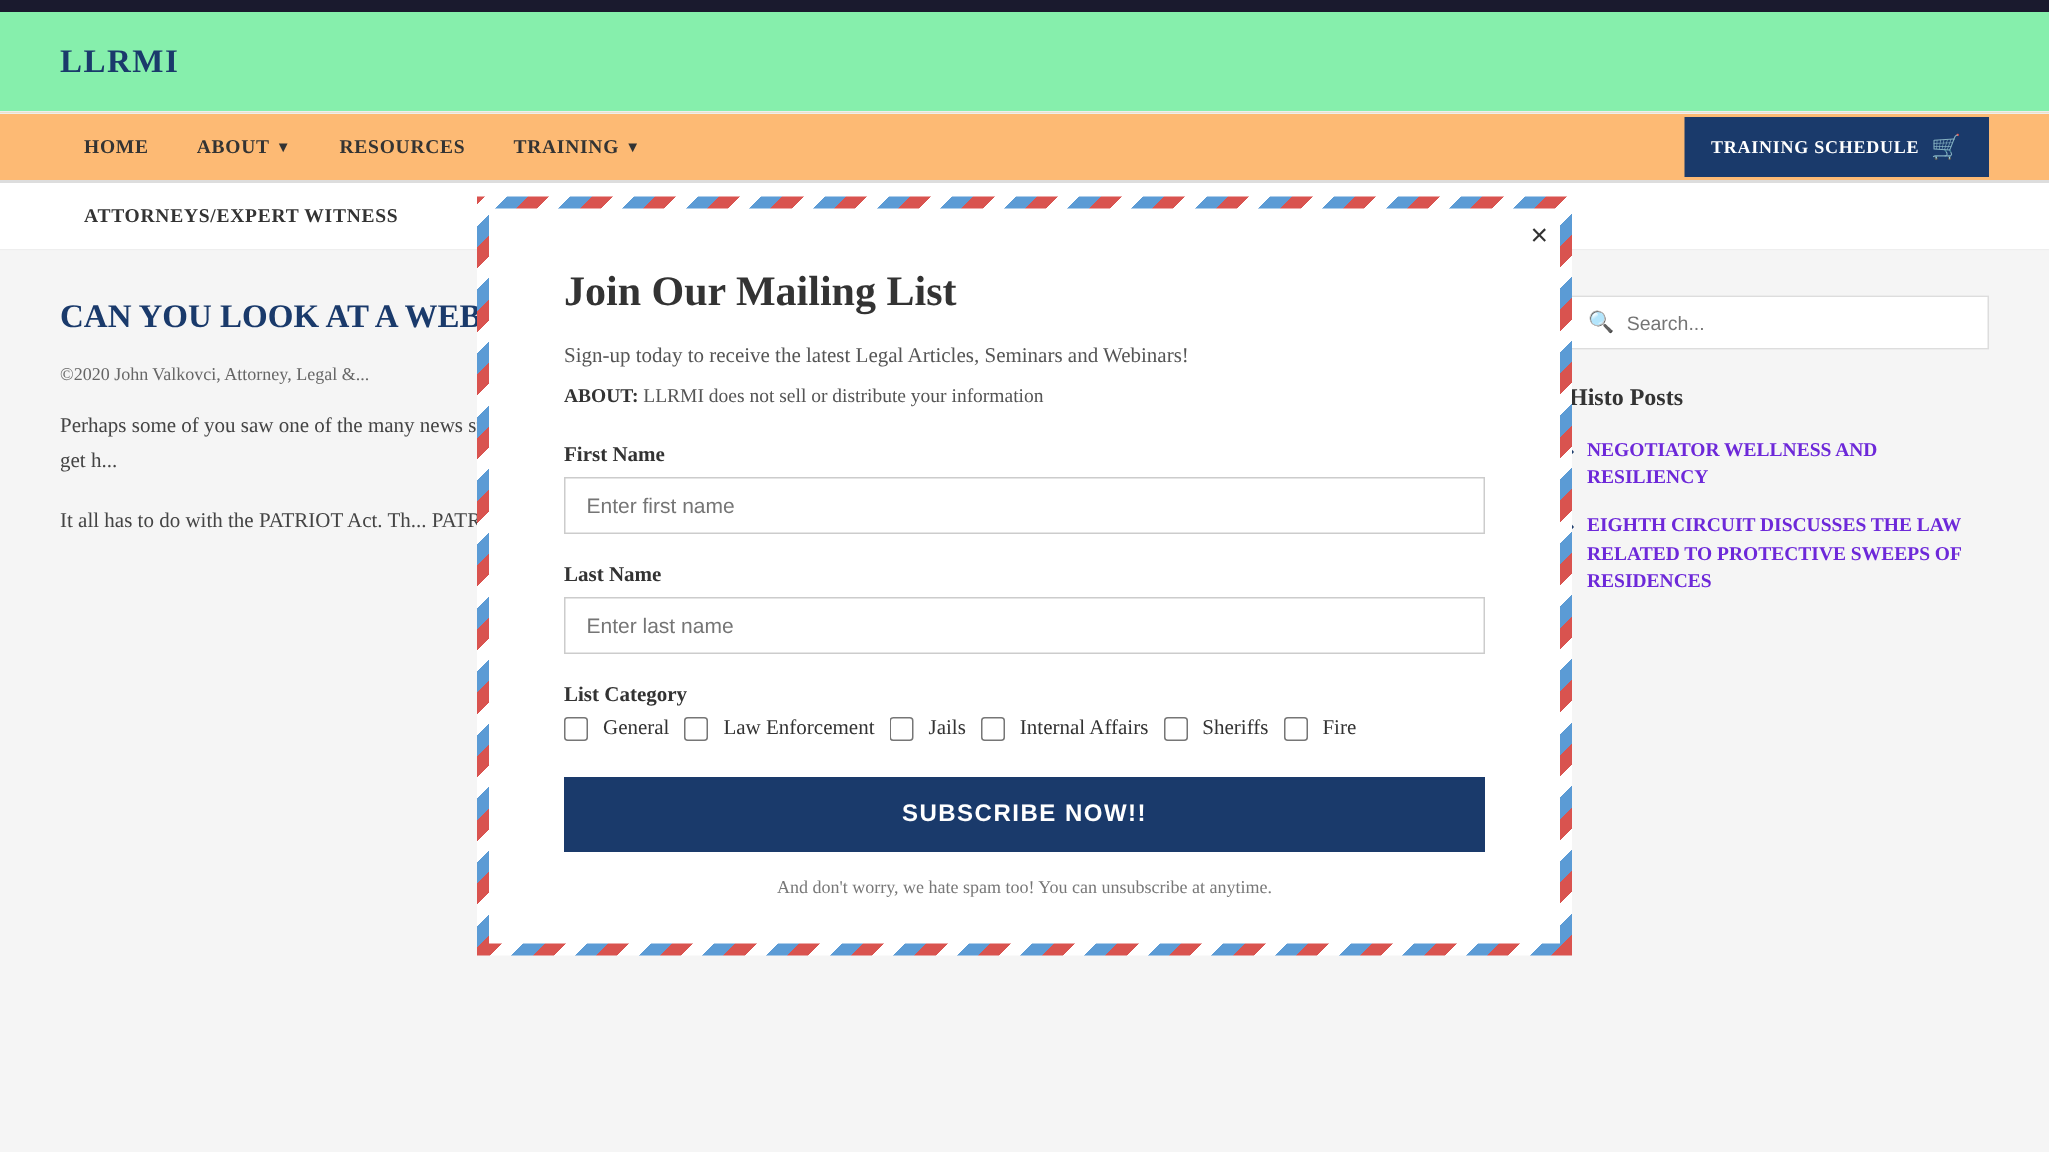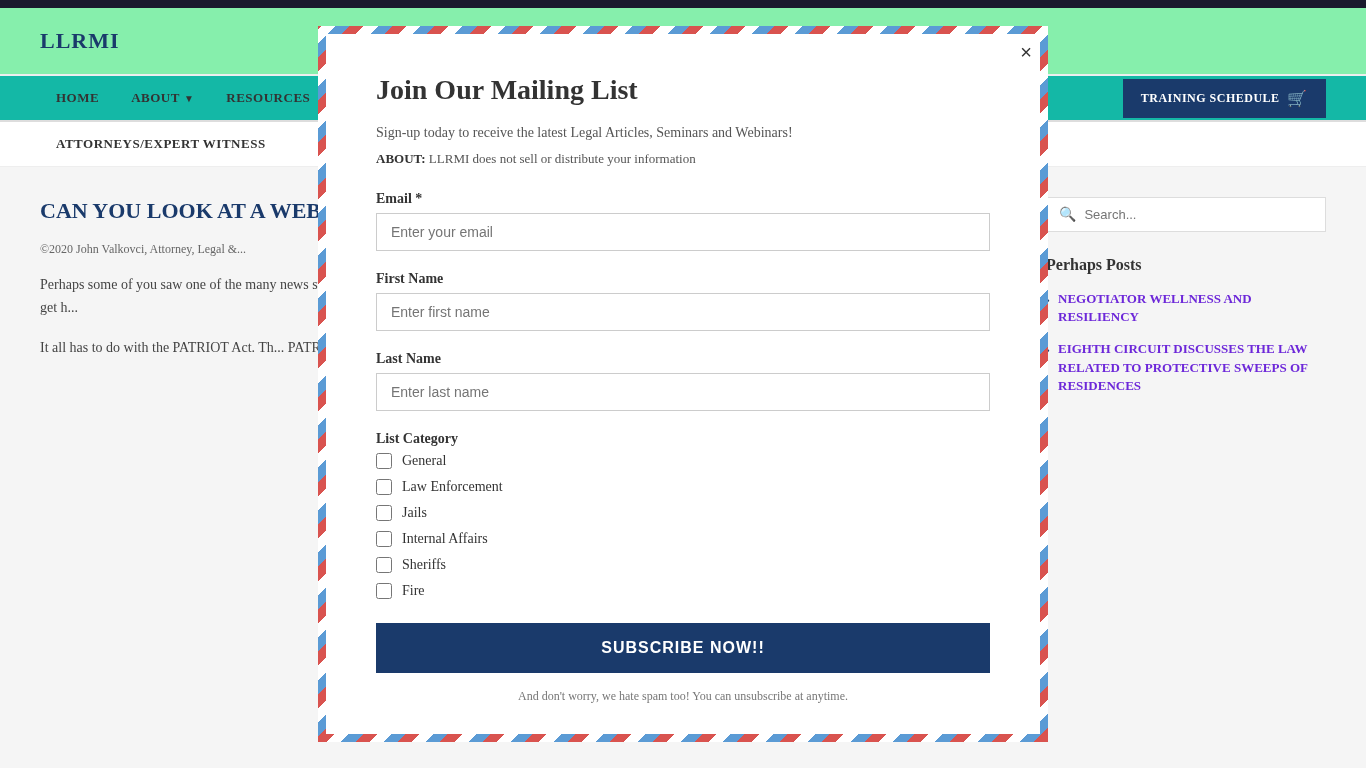--- a/index.html
+++ b/index.html
@@ -28,21 +28,21 @@
     }
     .site-logo {
       font-size: 22px;
       font-weight: bold;
       color: #1a3a6b;
       letter-spacing: 1px;
     }
 
     
     .main-nav {
-      background: #14b8a6;
+      background: #fdba74;
       border-top: 1px solid #eee;
       border-bottom: 2px solid #ddd;
       padding: 0 40px;
       display: flex;
       align-items: center;
       gap: 0;
       flex-wrap: wrap;
     }
     .nav-item {
       padding: 14px 16px;
@@ -240,21 +240,21 @@
       width: 100%;
       padding: 10px 14px;
       border: 1px solid #ccc;
       font-size: 14px;
       color: #999;
       outline: none;
     }
 
     .checkbox-group {
       display: flex;
-      flex-direction: column;
+      flex-direction: row;
       gap: 10px;
     }
     .checkbox-item {
       display: flex;
       align-items: center;
       gap: 10px;
       font-size: 14px;
       color: #333;
       cursor: pointer;
     }
@@ -331,21 +331,21 @@
       <p>It all has to do with the PATRIOT Act. Th... PATRIOT Act, known as the "Terrible Th...</p>
     </div>
   </main>
 
   <aside class="sidebar">
     <div class="sidebar-search">
       <span class="search-icon-wrap">🔍</span>
       <input class="search-input" type="text" placeholder="Search..." style="">
     </div>
 
-    <div class="sidebar-section-title">Perhaps Posts</div>
+    <div class="sidebar-section-title">Histo Posts</div>
 
     <div class="recent-post-item">
       <span class="recent-post-arrow">›</span>
       <span class="recent-post-title">NEGOTIATOR WELLNESS AND RESILIENCY</span>
     </div>
 
     <div class="recent-post-item">
       <span class="recent-post-arrow">›</span>
       <span class="recent-post-title">EIGHTH CIRCUIT DISCUSSES THE LAW RELATED TO PROTECTIVE SWEEPS OF RESIDENCES</span>
     </div>
@@ -357,27 +357,20 @@
     <div class="modal-inner">
 
       <button class="modal-close">×</button>
 
       <h2 class="modal-title">Join Our Mailing List</h2>
       <p class="modal-subtitle">Sign-up today to receive the latest Legal Articles, Seminars and Webinars!</p>
       <p class="modal-note">
         <strong>ABOUT:</strong><span> LLRMI does not sell or distribute your information</span>
       </p>
 
-      <div class="form-group">
-        <label class="form-label">
-          <span>Email</span>
-          <span class="required"> *</span>
-        </label>
-        <input type="email" class="form-input" placeholder="Enter your email" style="">
-      </div>
 
       <div class="form-group">
         <label class="form-label">First Name</label>
         <input type="text" class="form-input" placeholder="Enter first name" style="">
       </div>
 
       <div class="form-group">
         <label class="form-label">Last Name</label>
         <input type="text" class="form-input" placeholder="Enter last name" style="">
       </div>

